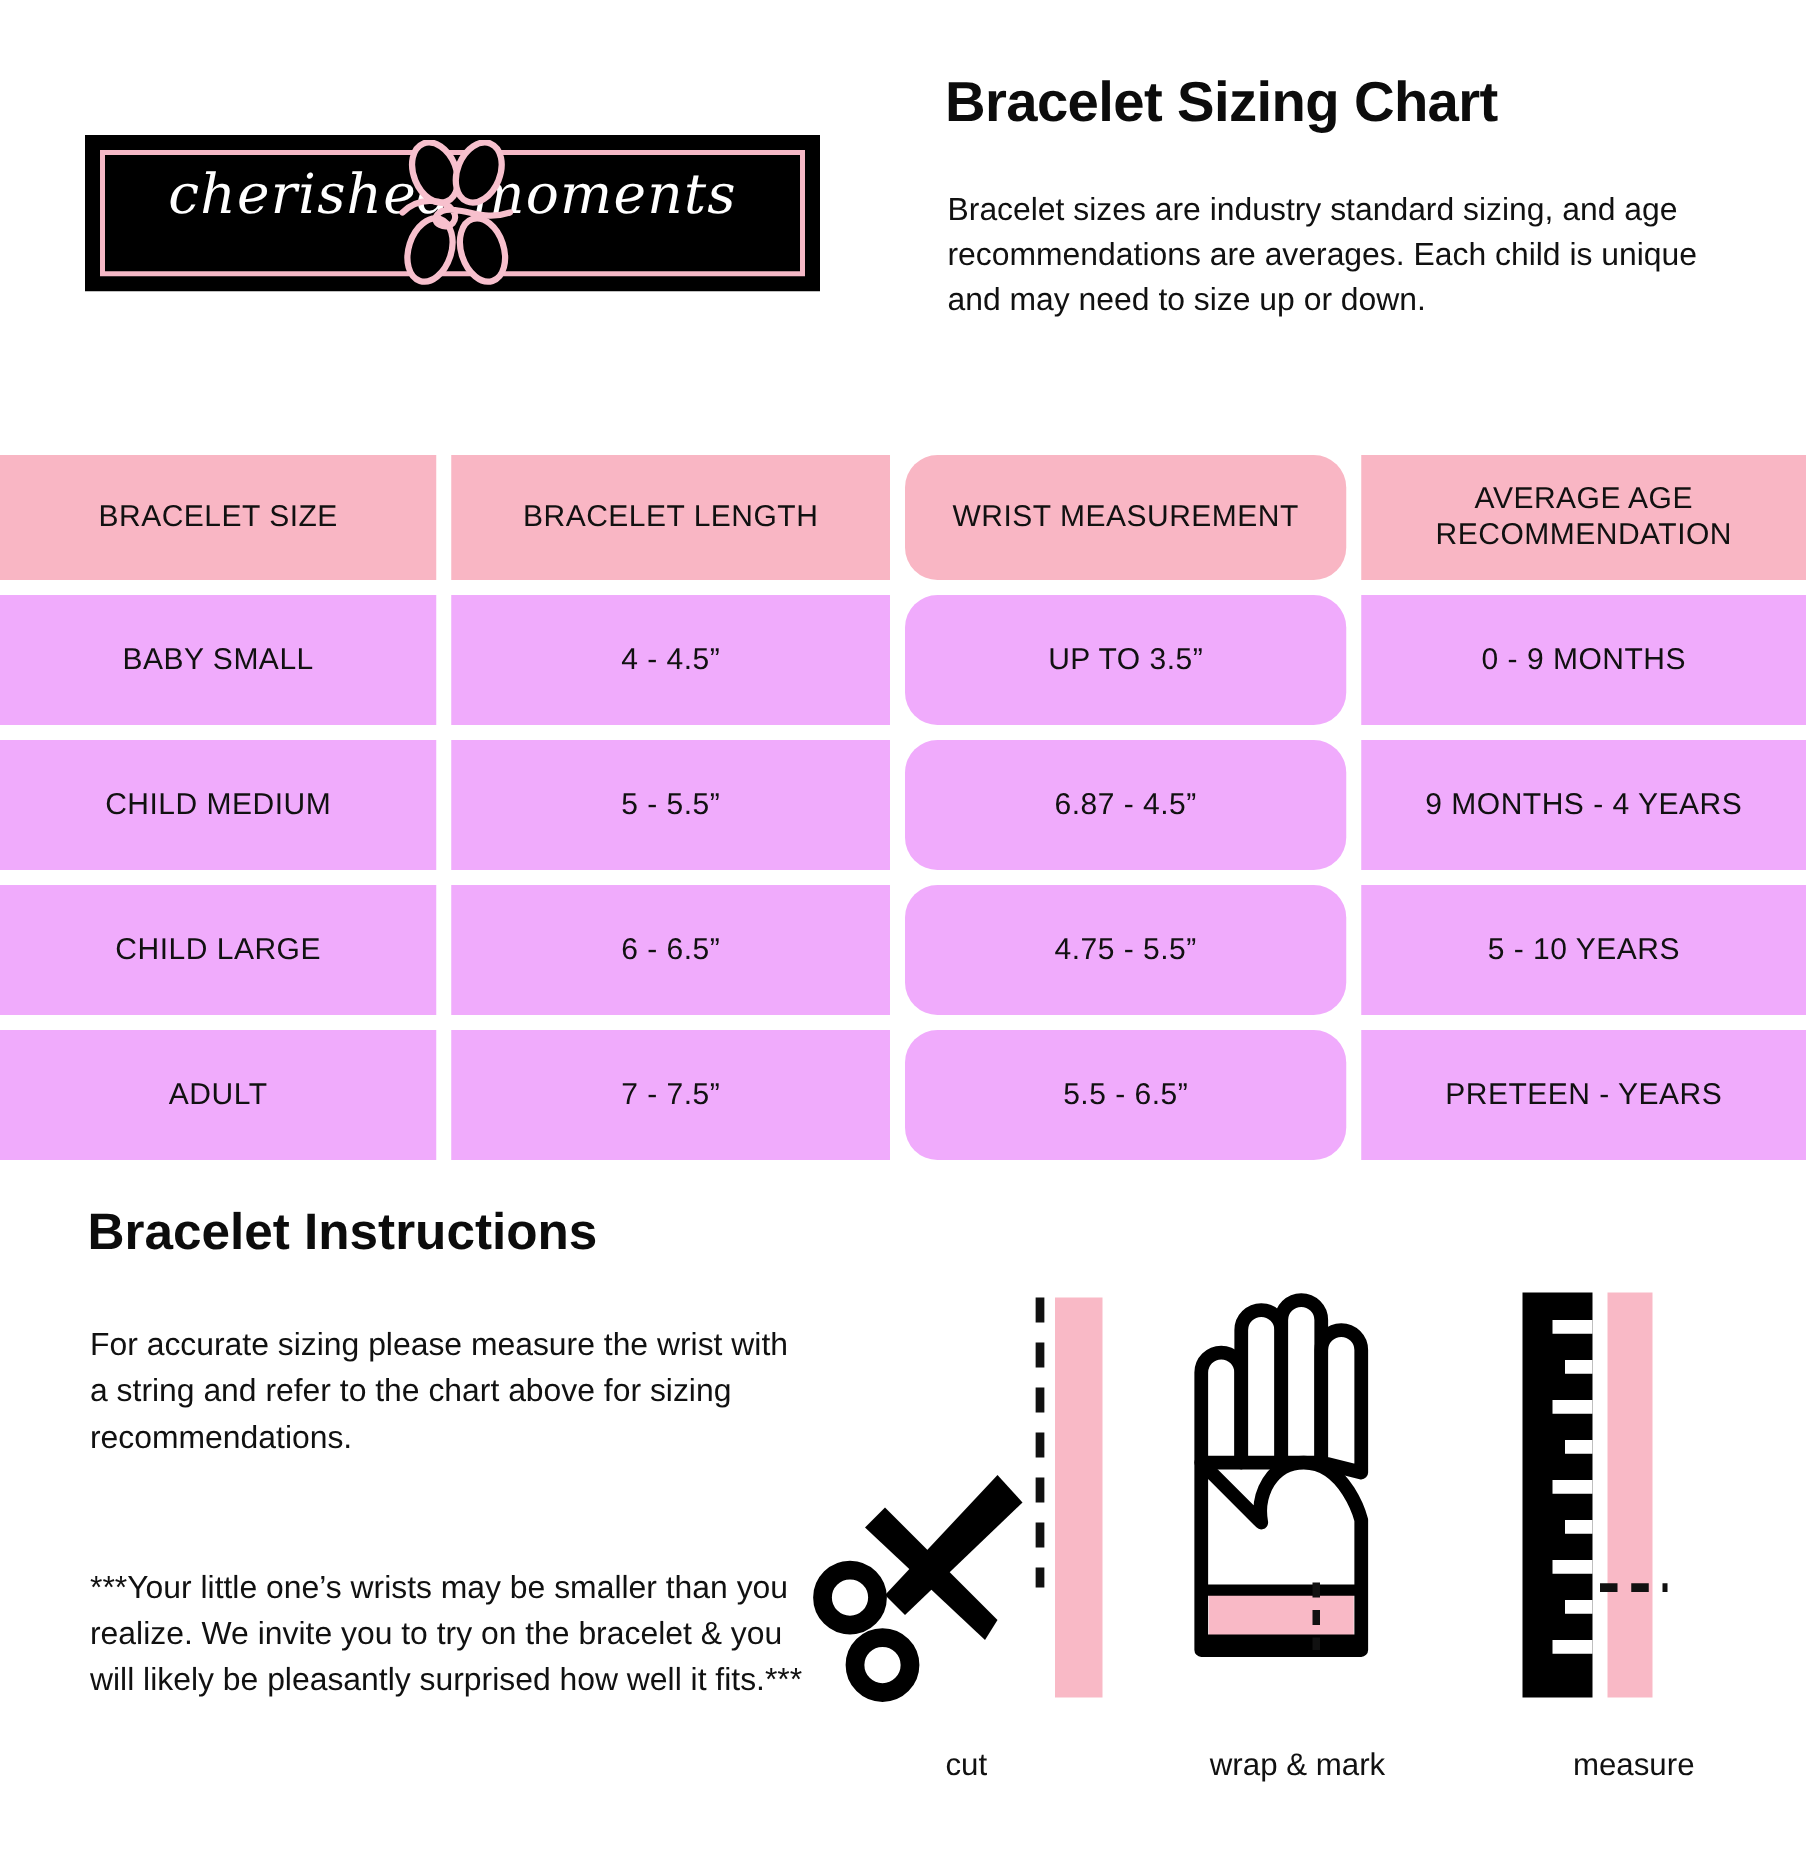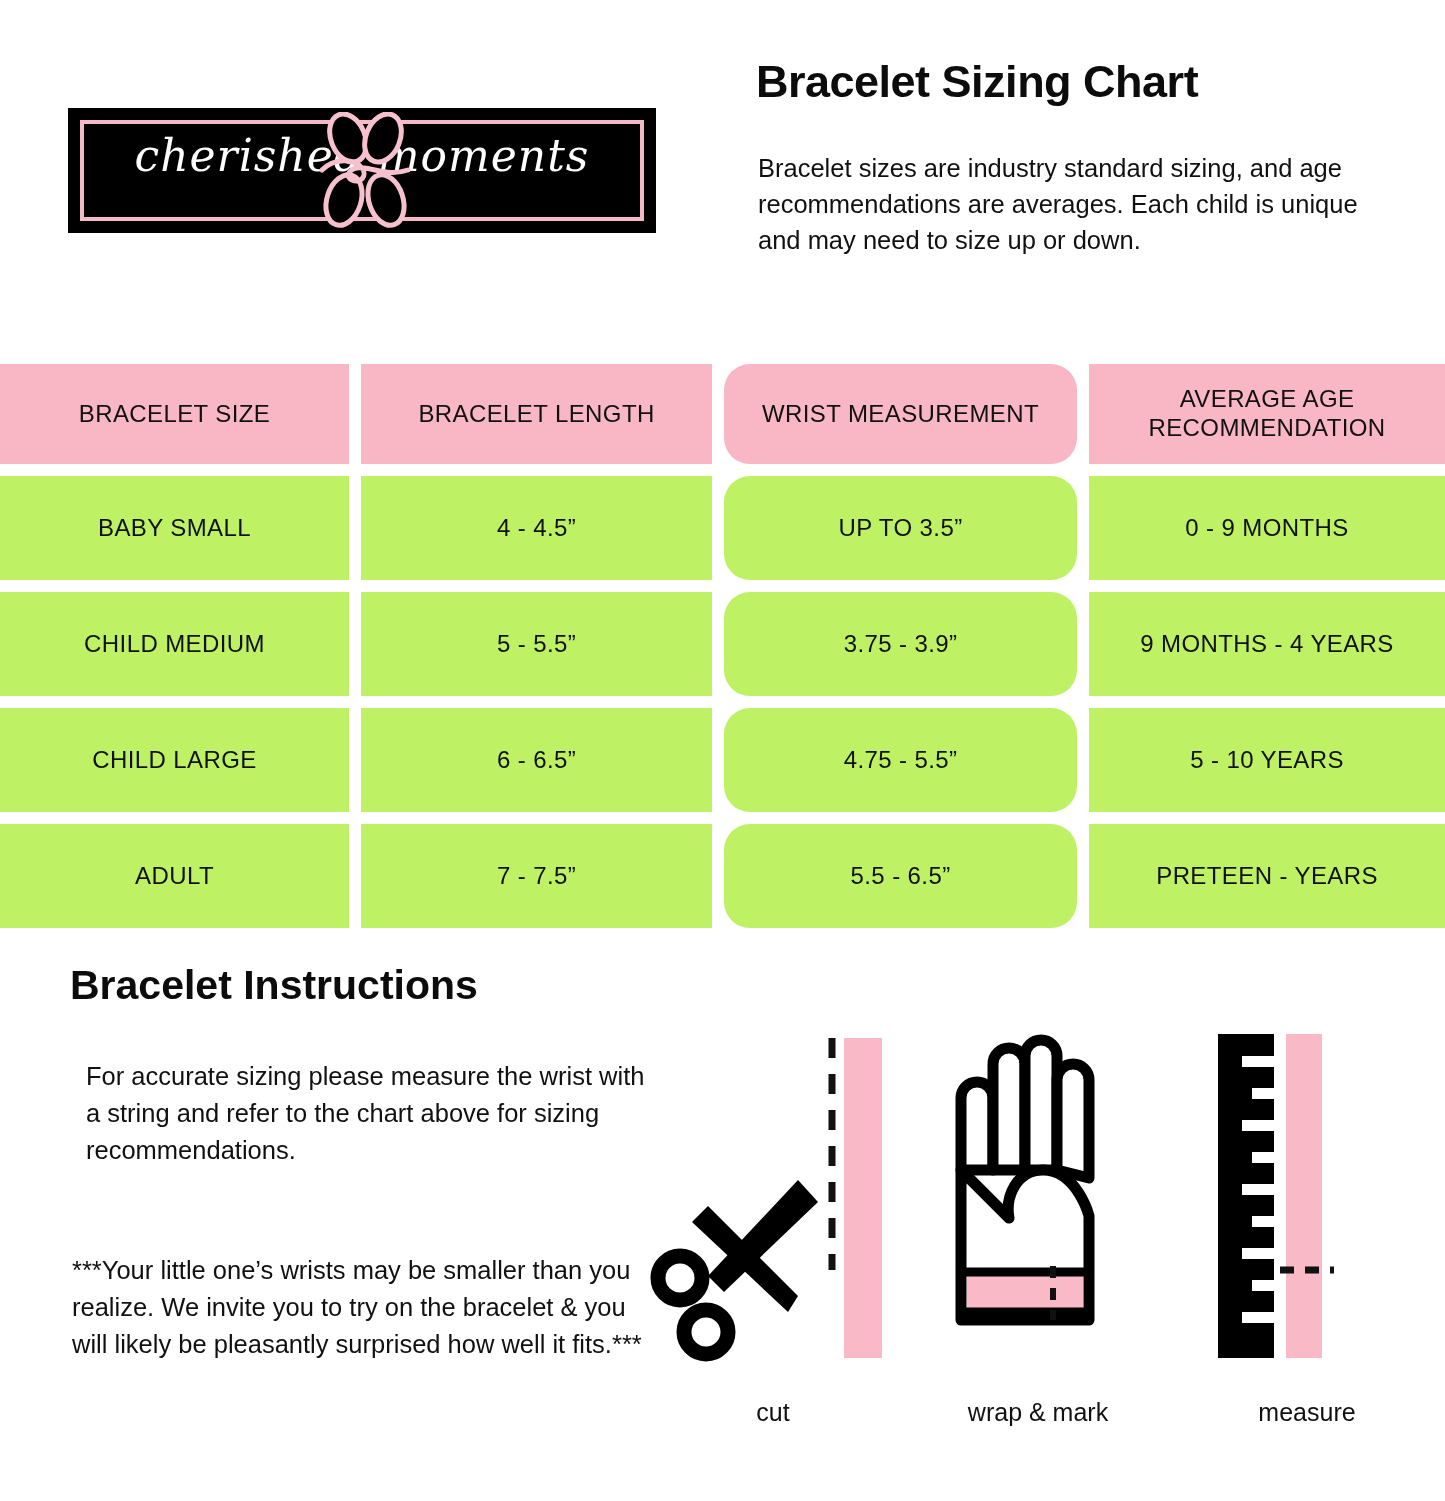--- a/index.html
+++ b/index.html
@@ -109,41 +109,40 @@
   .trow .cell:nth-child(2) { width: 354px; }
   .trow .cell:nth-child(3) { width: 356px; border-radius: 26px; }
   .trow .cell:nth-child(4) { width: 359px; }
 
   .header-row .cell {
     background: #f9b6c4;
     height: 100px;
     font-size: 24px;
   }
   .body-row .cell {
-    background: #bef264;
+    background: #f0abfc;
     height: 104px;
   }
 
   
   .mi-title {
     position: absolute;
     left: 70px;
     top: 962px;
     font-size: 41px;
     font-weight: bold;
     color: #0c0c0c;
   }
   .mi-p1 {
     position: absolute;
     left: 72px;
     top: 1058px;
     width: 570px;
     font-size: 25.5px;
     line-height: 1.46;
-    margin-left: 14px;
   }
   .mi-p2 {
     position: absolute;
     left: 72px;
     top: 1252px;
     width: 580px;
     font-size: 25.5px;
     line-height: 1.46;
   }
 
@@ -216,21 +215,21 @@
     <div class="trow body-row">
       <div class="cell">BABY SMALL</div>
       <div class="cell">4 - 4.5”</div>
       <div class="cell">UP TO 3.5”</div>
       <div class="cell">0 - 9 MONTHS</div>
     </div>
 
     <div class="trow body-row">
       <div class="cell">CHILD MEDIUM</div>
       <div class="cell">5 - 5.5”</div>
-      <div class="cell">3.75 - 3.9”</div>
+      <div class="cell">6.87 - 4.5”</div>
       <div class="cell">9 MONTHS - 4 YEARS</div>
     </div>
 
     <div class="trow body-row">
       <div class="cell">CHILD LARGE</div>
       <div class="cell">6 - 6.5”</div>
       <div class="cell">4.75 - 5.5”</div>
       <div class="cell">5 - 10 YEARS</div>
     </div>
 

